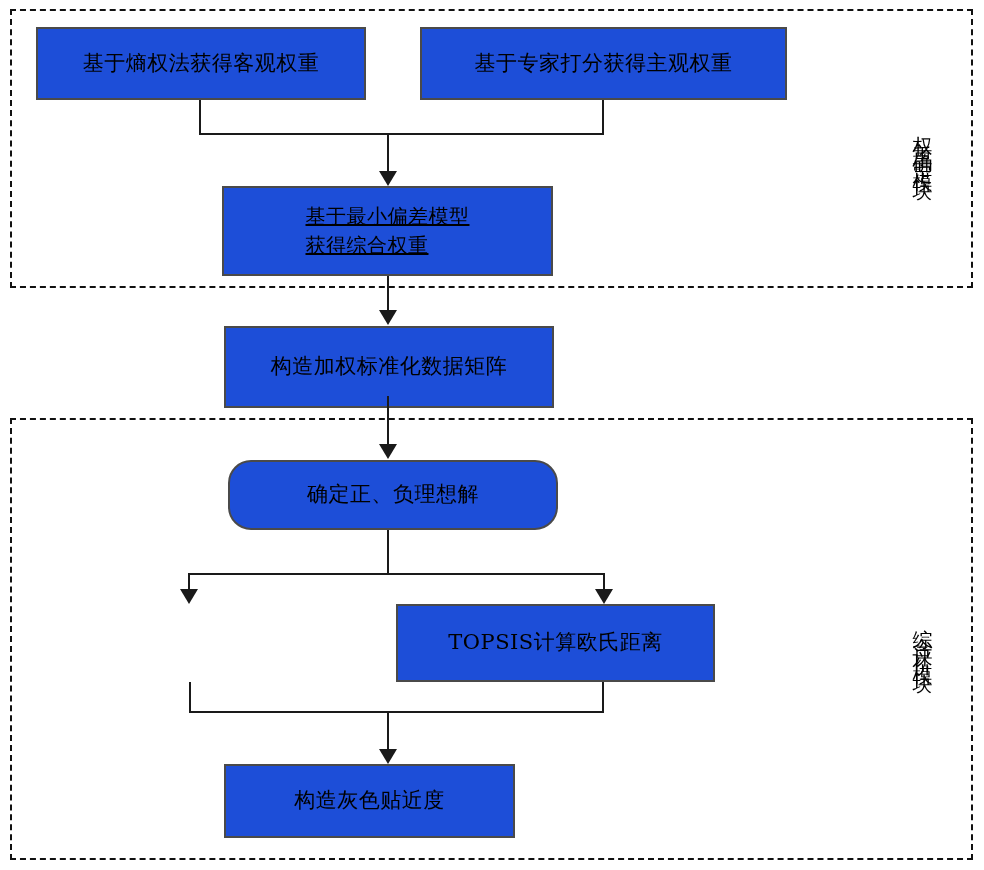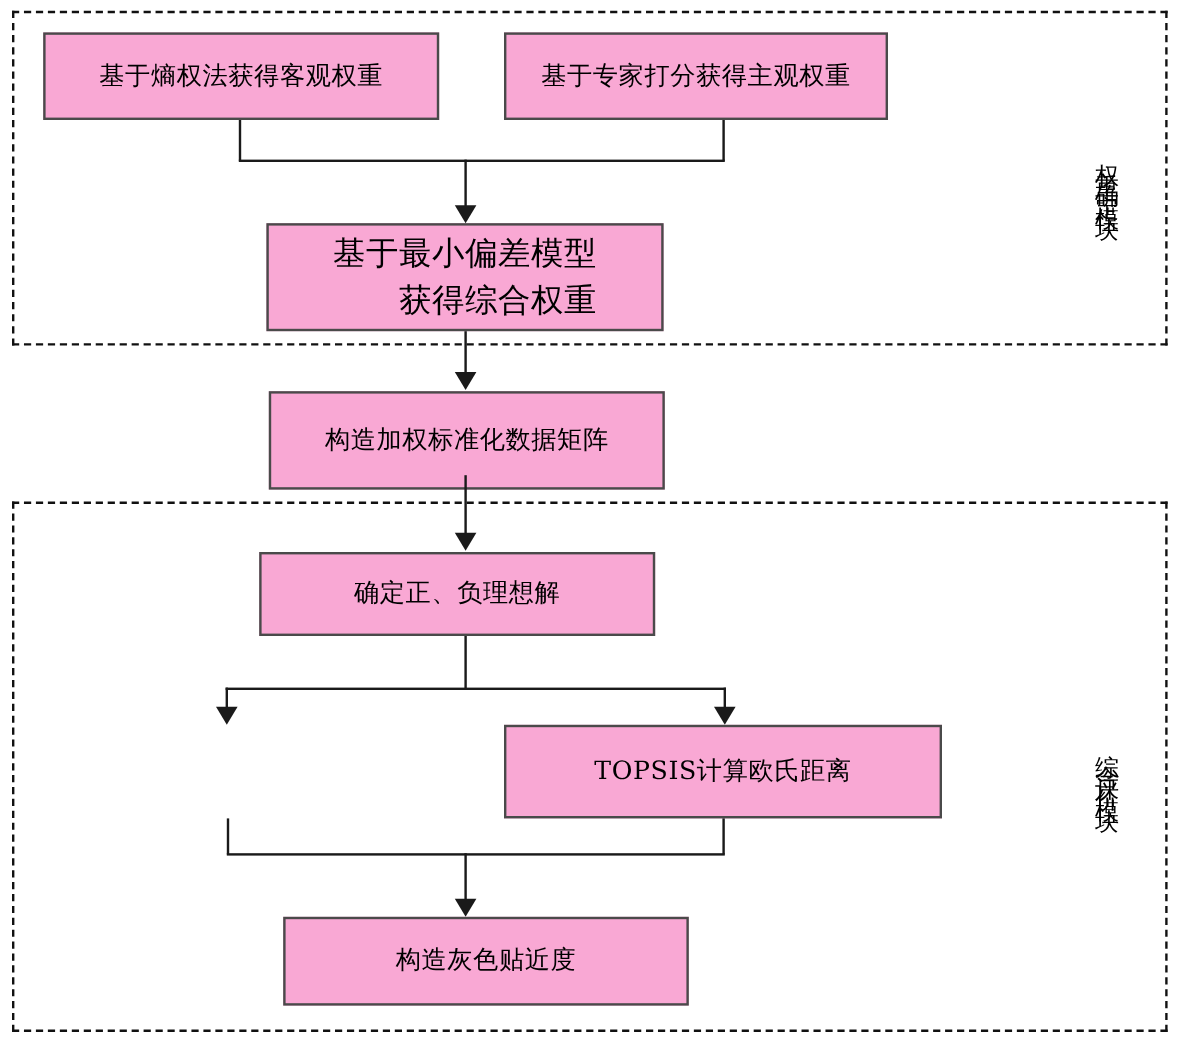--- a/index.html
+++ b/index.html
@@ -20,35 +20,36 @@
   .module-region {
     position: absolute;
     border: 2px dashed #111111;
     box-sizing: border-box;
     background: transparent;
   }
   .node-box {
     position: absolute;
     box-sizing: border-box;
     border: 2px solid #4a4a4a;
-    background: #f9a8d4;
+    background: #1d4ed8;
     display: flex;
     align-items: center;
     justify-content: center;
-    text-align: right;
+    text-align: left;
     color: #000000;
     font-family: "DejaVu Serif", serif;
     font-size: 21px;
     line-height: 1.32;
     letter-spacing: 0.5px;
     white-space: pre-line;
   }
   .node-box.two-line {
-    font-size: 27px;
+    font-size: 20px;
     line-height: 1.45;
+    text-decoration: underline;
   }
   .module-label {
     position: absolute;
     font-family: "DejaVu Serif", serif;
     font-size: 20px;
     color: #000000;
     writing-mode: vertical-rl;
     text-orientation: upright;
     letter-spacing: 9px;
     line-height: 1;
@@ -80,52 +81,52 @@
   <div class="module-region" style="left:10px; top:9px; width:963px; height:279px;"></div>
 
   <div class="module-region" style="left:10px; top:418px; width:963px; height:442px;"></div>
 
   <div class="module-label" style="left:898px; top:27px; width:50px; height:240px;">权重确定模块</div>
 
   <div class="module-label" style="left:898px; top:520px; width:50px; height:240px;">综合评价模块</div>
 
   <div class="node-box" style="left:36px; top:27px; width:330px; height:73px;">基于熵权法获得客观权重</div>
 
-  <div class="node-box" style="left:420px; top:27px; width:320px; height:73px;">基于专家打分获得主观权重</div>
+  <div class="node-box" style="left:420px; top:27px; width:367px; height:73px;">基于专家打分获得主观权重</div>
 
   <div class="node-box two-line" style="left:222px; top:186px; width:331px; height:90px;">基于最小偏差模型
 获得综合权重</div>
 
   <div class="conn conn-v" style="left:199px; top:100px; height:34px;"></div>
   <div class="conn conn-v" style="left:602px; top:100px; height:34px;"></div>
   <div class="conn conn-h" style="left:199px; top:133px; width:405px;"></div>
   <div class="conn conn-v" style="left:387px; top:133px; height:40px;"></div>
   <div class="arrow-down" style="left:379px; top:171px;"></div>
 
   <div class="conn conn-v" style="left:387px; top:276px; height:36px;"></div>
   <div class="arrow-down" style="left:379px; top:310px;"></div>
 
   <div class="node-box" style="left:224px; top:326px; width:330px; height:82px;">构造加权标准化数据矩阵</div>
 
   <div class="conn conn-v" style="left:387px; top:396px; height:50px;"></div>
   <div class="arrow-down" style="left:379px; top:444px;"></div>
 
-  <div class="node-box" style="left:216px; top:460px; width:330px; height:70px;">确定正、负理想解</div>
+  <div class="node-box" style="left:228px; top:460px; width:330px; height:70px;border-radius:23px;">确定正、负理想解</div>
 
   <div class="conn conn-v" style="left:387px; top:530px; height:45px;"></div>
   <div class="conn conn-h" style="left:188px; top:573px; width:417px;"></div>
   <div class="conn conn-v" style="left:188px; top:573px; height:20px;"></div>
   <div class="arrow-down" style="left:180px; top:589px;"></div>
   <div class="conn conn-v" style="left:603px; top:573px; height:20px;"></div>
   <div class="arrow-down" style="left:595px; top:589px;"></div>
 
 
-  <div class="node-box" style="left:420px; top:604px; width:365px; height:78px;">TOPSIS计算欧氏距离</div>
+  <div class="node-box" style="left:396px; top:604px; width:319px; height:78px;">TOPSIS计算欧氏距离</div>
 
   <div class="conn conn-v" style="left:189px; top:682px; height:30px;"></div>
   <div class="conn conn-v" style="left:602px; top:682px; height:30px;"></div>
   <div class="conn conn-h" style="left:189px; top:711px; width:415px;"></div>
   <div class="conn conn-v" style="left:387px; top:711px; height:40px;"></div>
   <div class="arrow-down" style="left:379px; top:749px;"></div>
 
-  <div class="node-box" style="left:236px; top:764px; width:338px; height:74px;">构造灰色贴近度</div>
+  <div class="node-box" style="left:224px; top:764px; width:291px; height:74px;">构造灰色贴近度</div>
 
 </div>
 
 </body></html>

